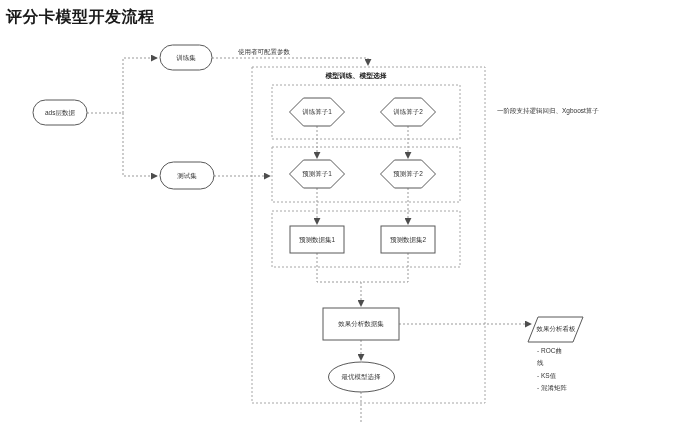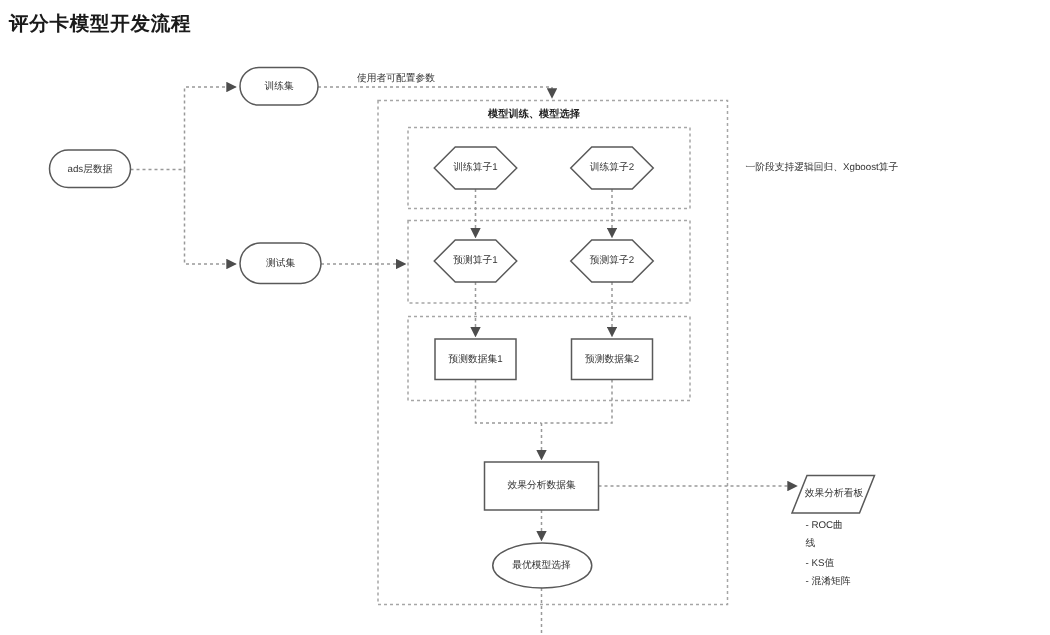--- a/index.html
+++ b/index.html
@@ -1,18 +1,18 @@
 <!DOCTYPE html>
 <html><head>
 <meta charset="utf-8">
 <style>
   html,body{margin:0;padding:0;background:#fff;}
   .canvas{position:relative;width:700px;height:423px;background:#ffffff;overflow:hidden;
           font-family:"Liberation Sans","DejaVu Sans",sans-serif;}
-  .title{position:absolute;left:6px;top:7px;font-size:13px;font-weight:bold;color:#1a1a1a;letter-spacing:0.5px;}
+  .title{position:absolute;left:6px;top:7px;font-size:16px;font-weight:bold;color:#1a1a1a;letter-spacing:0.5px;}
   svg{position:absolute;left:0;top:0;}
   .lbl{position:absolute;transform:translate(-50%,-50%);font-size:6.5px;color:#333;white-space:nowrap;text-align:center;}
   .lbl-bold{font-weight:bold;font-size:6.8px;color:#222;}
   .free-lbl{position:absolute;font-size:6.5px;color:#333;white-space:nowrap;}
   .metrics{position:absolute;left:537px;top:345px;font-size:6.5px;color:#333;line-height:12.3px;}
   .metrics div{white-space:nowrap;}
 </style>
 </head>
 <body>
 

